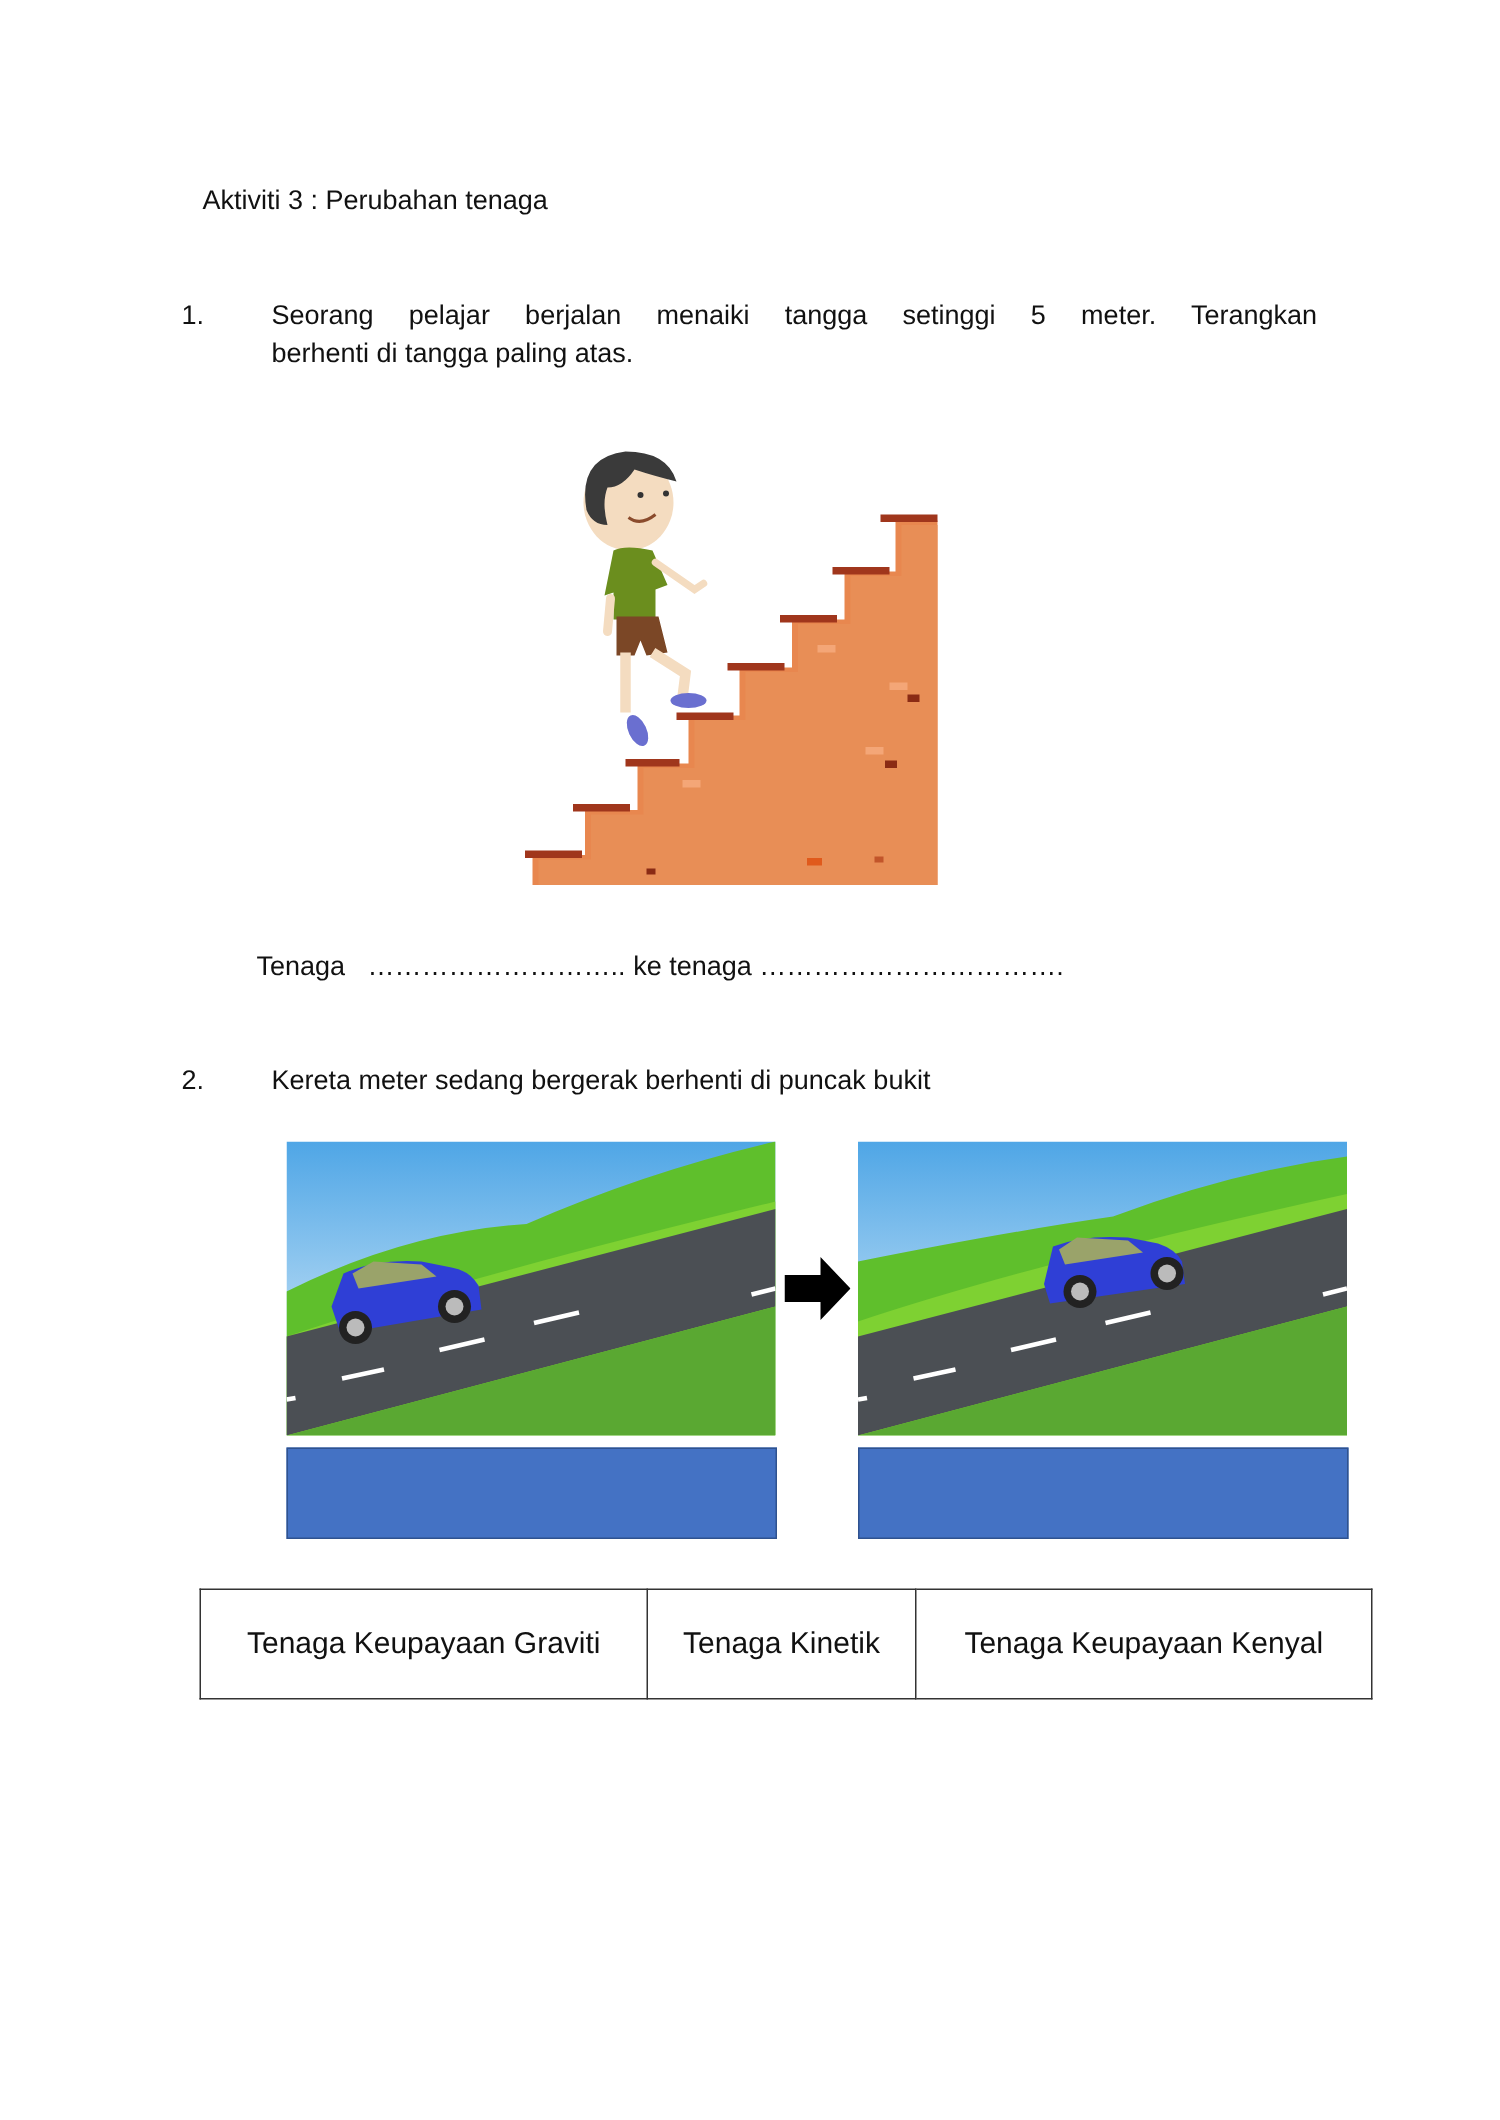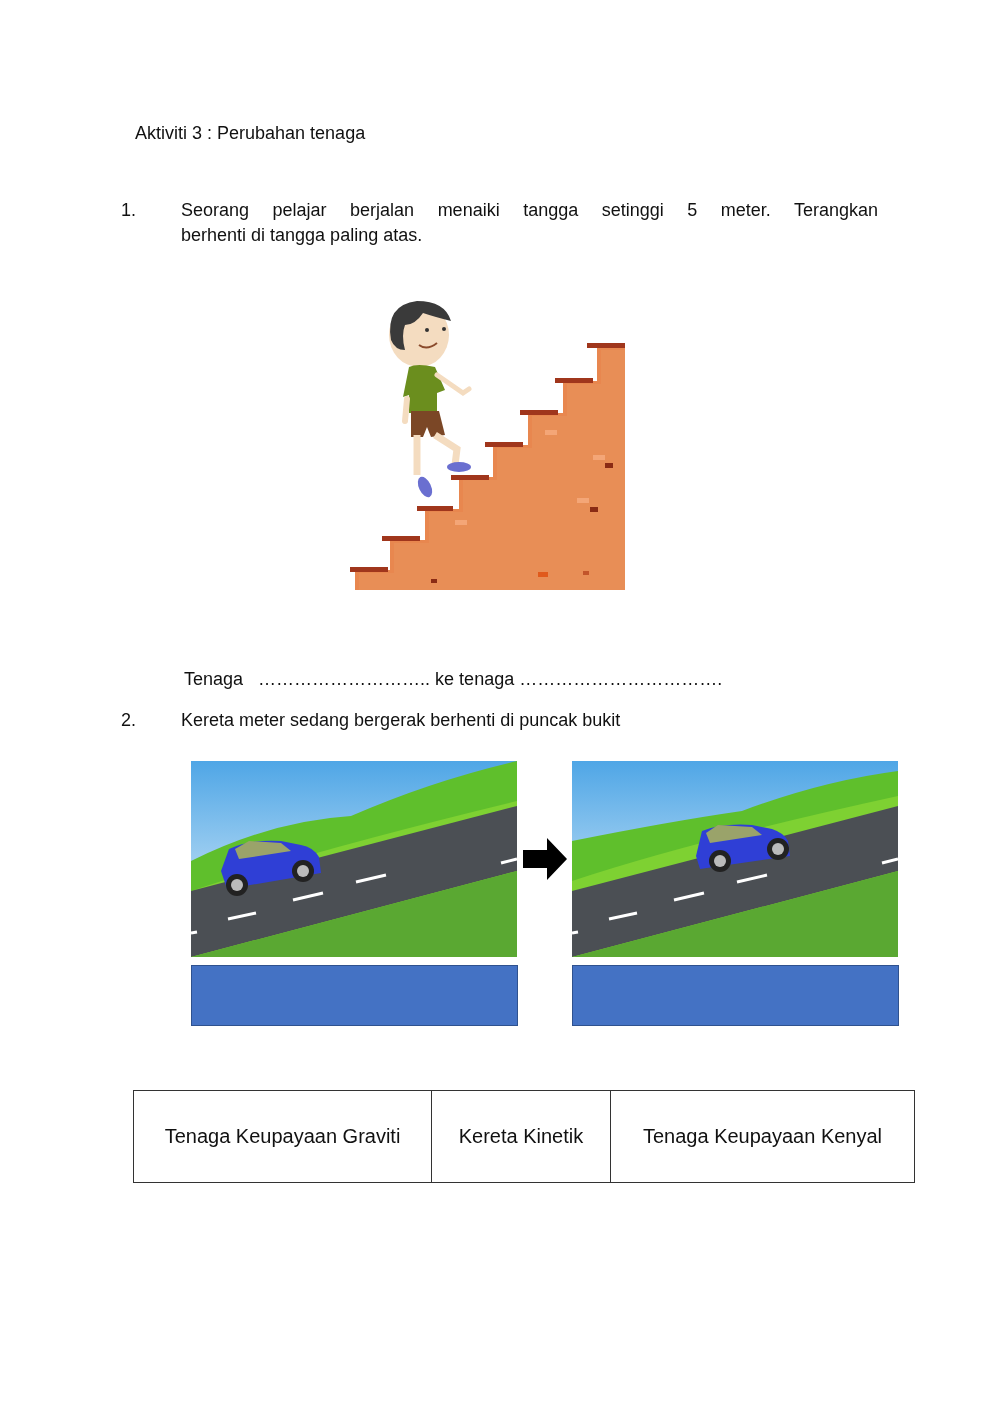--- a/index.html
+++ b/index.html
@@ -6,31 +6,31 @@
   body { width: 1000px; height: 1413px; position: relative; overflow: hidden;
          font-family: "Liberation Sans", sans-serif; color: #111; }
   .abs { position: absolute; }
   .txt { font-size: 18px; line-height: 25px; white-space: nowrap; }
   #title { left: 135px; top: 121px; }
   #q1-num { left: 121px; top: 198px; }
   #q1-text { left: 181px; top: 198px; width: 697px; white-space: normal; text-align: justify; }
   #q1-text span { display: block; }
   #q1-text .j { text-align-last: justify; }
   #stairs { left: 345px; top: 295px; width: 290px; height: 300px; }
-  #answer-line { left: 184px; top: 632px; margin-top: 35px; }
+  #answer-line { left: 171px; top: 632px; }
   #q2-num { left: 121px; top: 708px; }
   #q2-text { left: 181px; top: 708px; }
   .scene { width: 326px; height: 196px; overflow: hidden; }
   #scene1 { left: 191px; top: 761px; }
   #scene2 { left: 572px; top: 761px; }
   #arrow { left: 523px; top: 838px; width: 44px; height: 42px; }
   .dropbox { background: #4472c4; border: 1px solid #2f528f; box-sizing: border-box; height: 61px; width: 327px; }
   #drop1 { left: 191px; top: 965px; }
   #drop2 { left: 572px; top: 965px; }
-  #options { left: 133px; top: 1090px; width: 782px; height: 93px; border-collapse: collapse; }
+  #options { left: 133px; top: 1059px; width: 782px; height: 74px; border-collapse: collapse; }
   #options td { border: 1px solid #333; font-size: 20px; text-align: center; vertical-align: middle; padding: 0; white-space: nowrap; }
 </style>
 </head>
 <body>
 
 <div class="abs txt" id="title">Aktiviti 3 : Perubahan tenaga</div>
 
 <div class="abs txt" id="q1-num">1.</div>
 <div class="abs txt" id="q1-text">
   <span class="j">Seorang pelajar berjalan menaiki tangga setinggi 5 meter. Terangkan</span>
@@ -155,17 +155,17 @@
   </g>
 </svg>
 
 <div class="abs dropbox" id="drop1"></div>
 <div class="abs dropbox" id="drop2"></div>
 
 <table class="abs" id="options">
   <tbody>
       <tr>
     <td style="width:297px">Tenaga Keupayaan Graviti</td>
-    <td style="width:178px">Kereta Kinetik</td>
+    <td style="width:178px">Tenaga Kinetik</td>
     <td>Tenaga Keupayaan Kenyal</td>
   </tr>
 </tbody>
   </table>
 
 </body></html>

